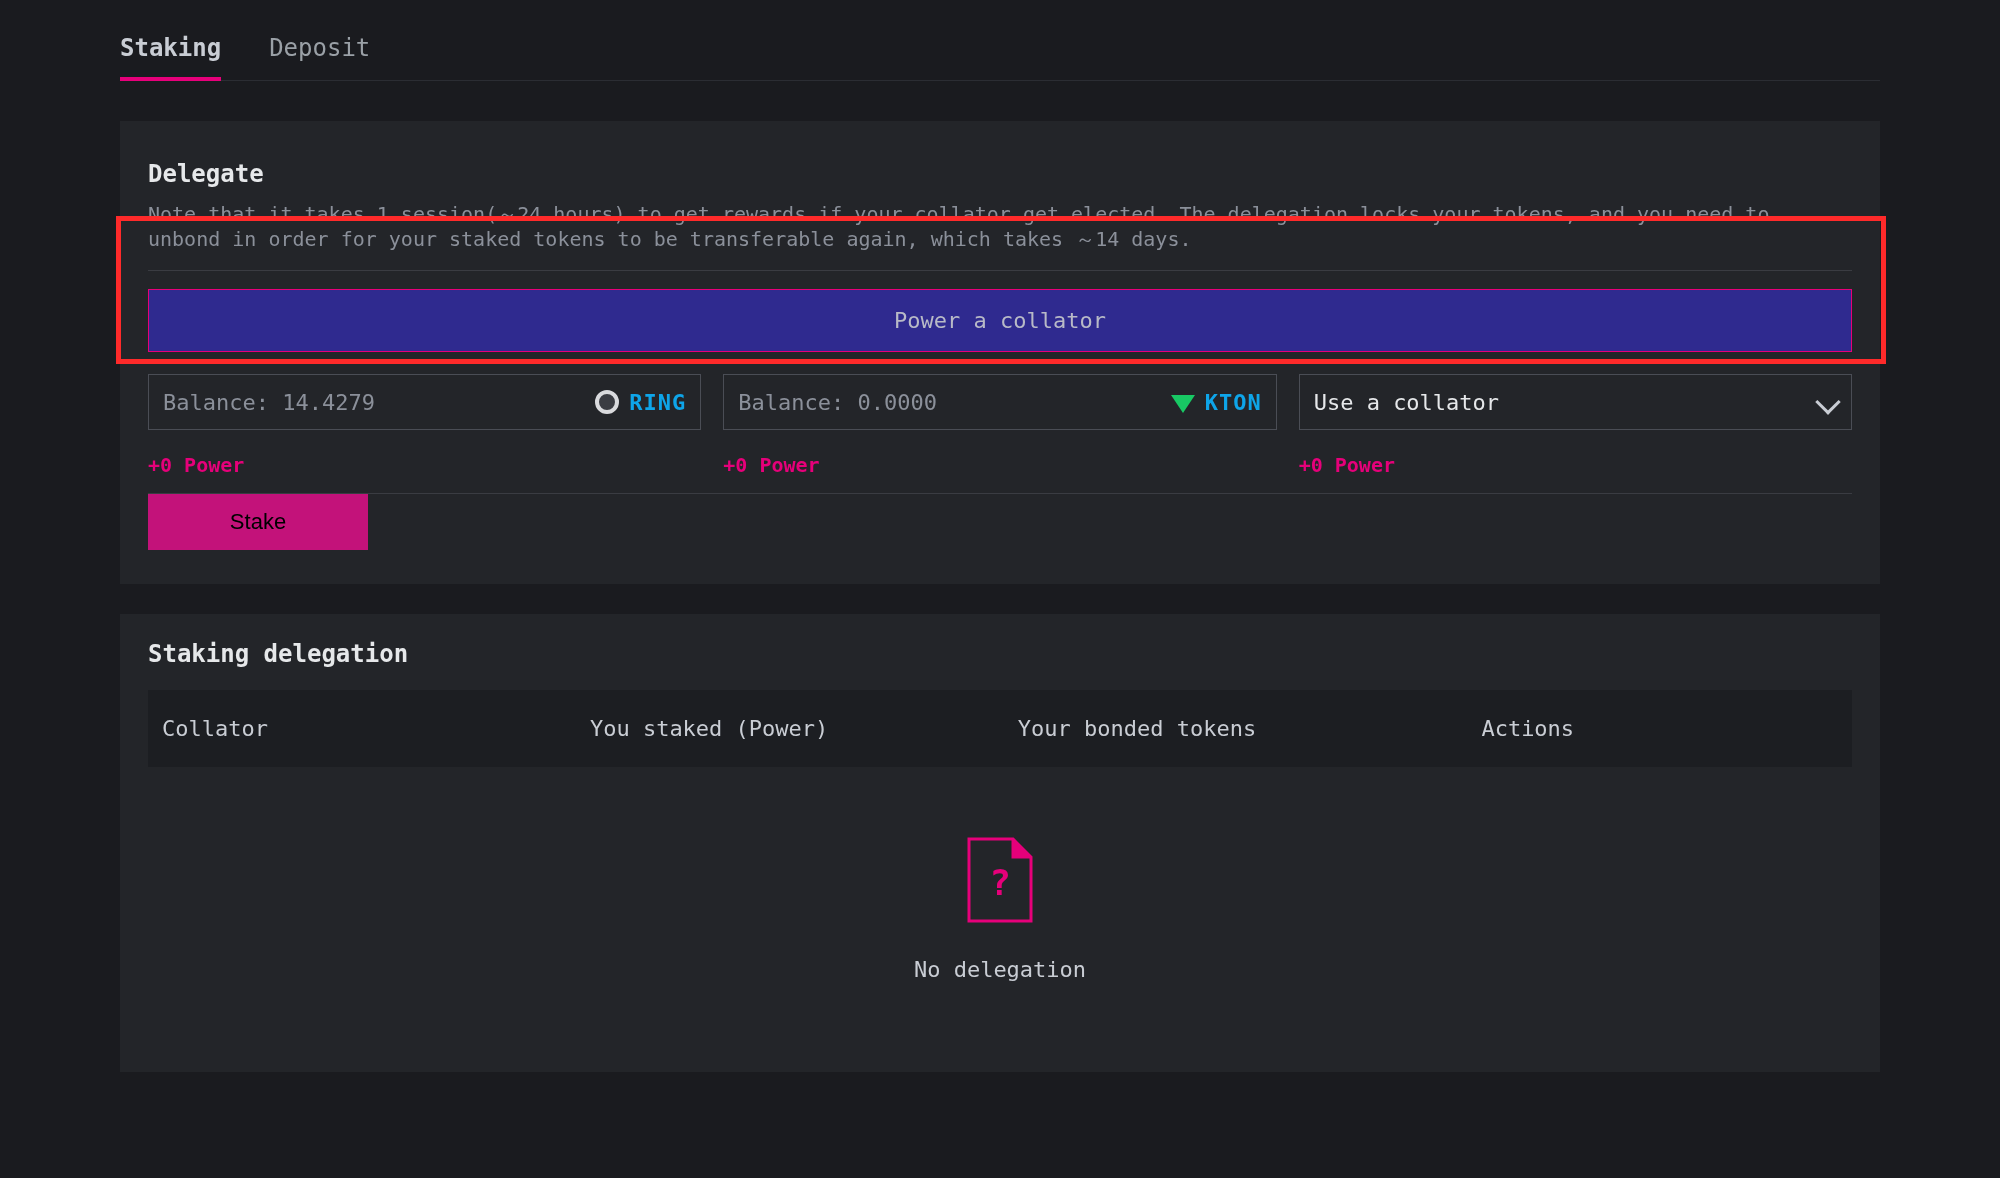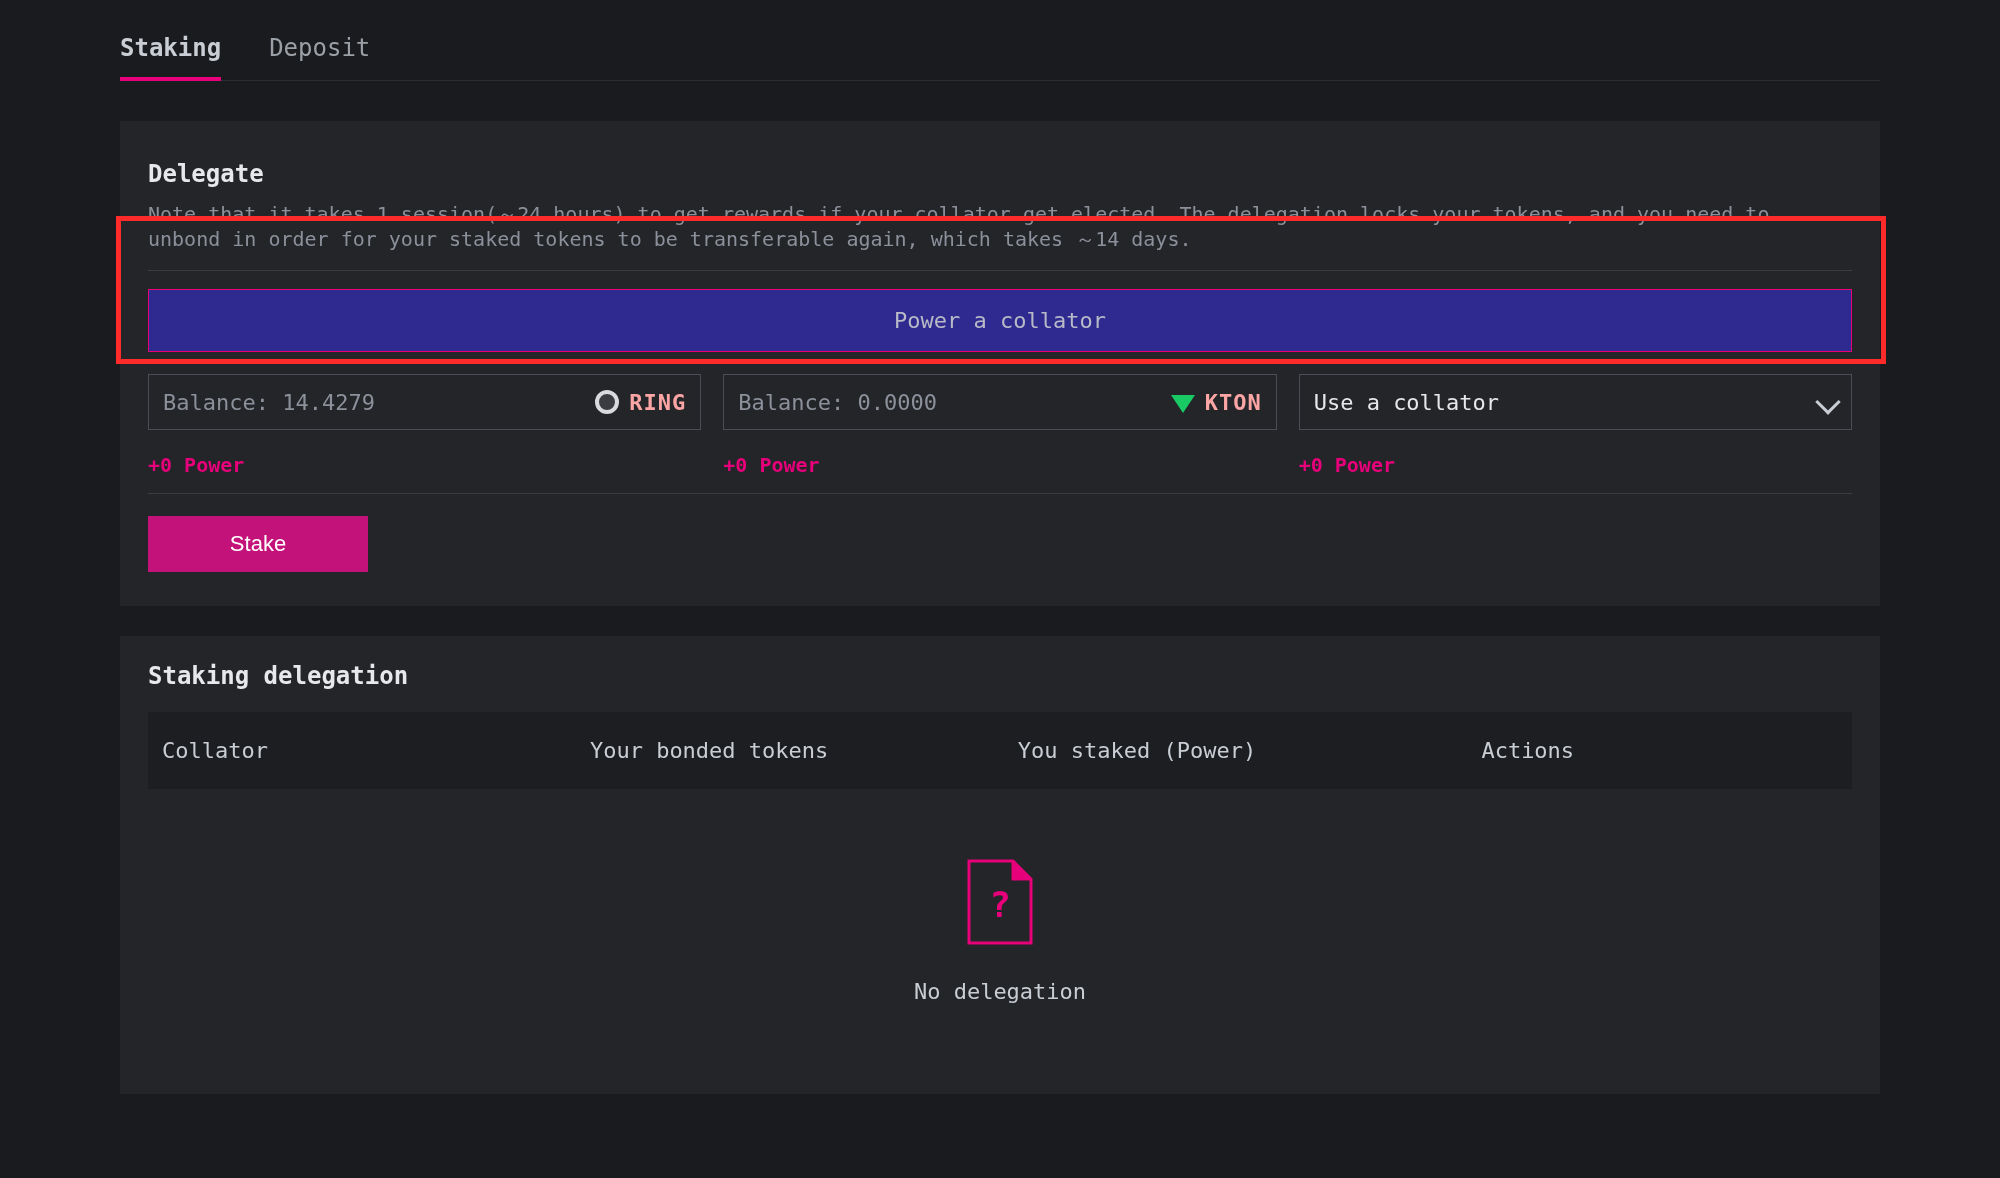--- a/index.html
+++ b/index.html
@@ -93,21 +93,21 @@
     border: 1px solid #4a4d55;
     height: 56px;
     display: flex;
     align-items: center;
     padding: 0 14px;
     color: #8b909a;
     font-size: 22px;
     justify-content: space-between;
   }
   .field .left { display:flex; align-items:center; gap:10px; }
-  .field .right { display:flex; align-items:center; gap:10px; color:#fca5a5; font-weight:700;text-align:right; }
+  .field .right { display:flex; align-items:center; gap:10px; color:#0ea5e9; font-weight:700;text-align:right; }
   .token-label { font-size: 22px; letter-spacing: 1px; }
   .ring-icon {
     width: 24px; height: 24px; border-radius: 50%;
     border: 4px solid #d9dadd; background: #3a3c42;
   }
   .kton-icon {
     width: 0; height: 0;
     border-left: 12px solid transparent;
     border-right: 12px solid transparent;
     border-top: 18px solid #18c964;
@@ -121,23 +121,22 @@
     transform: rotate(45deg);
     margin-left: 8px;
   }
   .power {
     color: #e6007a;
     font-size: 20px;
     font-weight: 600;
   }
   .hr2 { height:1px; background:#3a3c42; margin-top:16px; }
   .stake-btn {
-    margin-top: 22px;
     background: #c3127a;
-    color: #ffffff;
+    color: #000000;
     font-size: 22px;
     font-weight: 500;
     width: 220px;
     height: 56px;
     display: flex; align-items:center; justify-content:center;
     cursor: pointer;
     border: none;
   }
   
   .deleg-card {
@@ -231,22 +230,22 @@
 
     <div class="hr2"></div>
 
     <button class="stake-btn">Stake</button>
   </div>
 
   <div class="deleg-card">
     <h3>Staking delegation</h3>
     <div class="table-head">
       <div>Collator</div>
+      <div>You staked (Power)</div>
       <div>Your bonded tokens</div>
-      <div>You staked (Power)</div>
       <div>Actions</div>
     </div>
     <div class="empty-state">
       <div class="empty-icon">
         <svg width="66" height="86" viewBox="0 0 66 86">
           <path d="M2 2 H46 L64 20 V84 H2 Z" fill="none" stroke="#e6007a" stroke-width="3"></path>
           <path d="M46 2 V20 H64" fill="#e6007a" stroke="#e6007a" stroke-width="3"></path>
           <text x="33" y="58" text-anchor="middle" font-size="36" font-weight="700" fill="#e6007a" font-family="monospace">?</text>
         </svg>
       </div>

